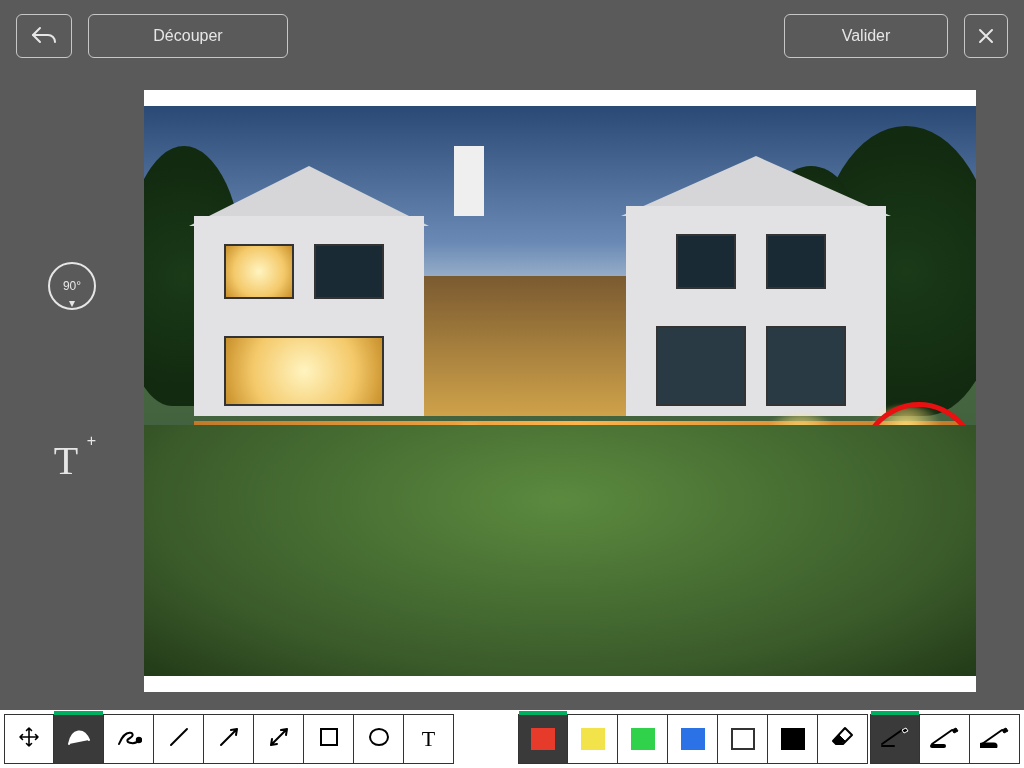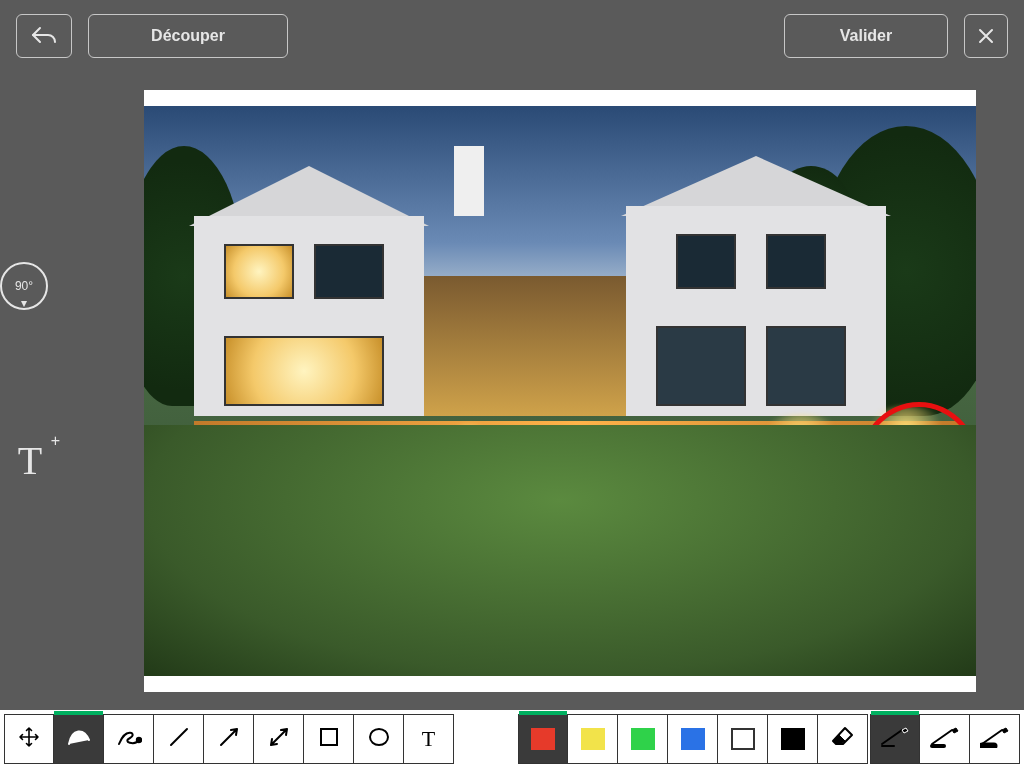--- a/index.html
+++ b/index.html
@@ -1,29 +1,29 @@
 <!DOCTYPE html>
 <html><head>
 <meta charset="utf-8">
 <style>
 * { box-sizing: border-box; margin: 0; padding: 0; }
 body { width: 1024px; height: 768px; overflow: hidden; font-family: -apple-system, Helvetica, Arial, sans-serif; background: #5a5a5a; position: relative; }
 
 
 .topbar { position: absolute; left: 0; right: 0; top: 0; height: 72px; display: flex; align-items: center; padding: 0 16px; }
-.top-btn { height: 44px; border: 1px solid #c7c7c7; border-radius: 6px; background: transparent; color: #e6e6e6; font-size: 16px; display: flex; align-items: center; justify-content: center; cursor: pointer; font-weight: bold; }
+.top-btn { height: 44px; border: 1px solid #c7c7c7; border-radius: 6px; background: transparent; color: #e6e6e6; font-size: 16px; display: flex; align-items: center; justify-content: center; cursor: pointer; }
 .back-btn   { width: 56px; }
 .crop-btn   { width: 200px; margin-left: 16px; }
 .spacer     { flex: 1; }
 .valid-btn  { width: 164px; margin-right: 16px; }
 .close-btn  { width: 44px; }
 .back-btn svg, .close-btn svg { stroke: #e6e6e6; }
 
 
-.left-tools { position: absolute; left: 0; top: 72px; bottom: 58px; width: 96px; display: flex; flex-direction: column; align-items: flex-start; }
+.left-tools { position: absolute; left: 0; top: 72px; bottom: 58px; width: 96px; display: flex; flex-direction: column; align-items: flex-end; }
 .rotate-btn { margin-top: 190px; width: 48px; height: 48px; border: 2px solid #e6e6e6; border-radius: 50%; color: #e6e6e6; font-size: 12px; display: flex; align-items: center; justify-content: center; position: relative; cursor: pointer; background: transparent; }
 .rotate-btn .arrowtip { position: absolute; bottom: -2px; left: 50%; transform: translateX(-50%); font-size: 12px; }
 .addtext-btn { margin-top: 120px; color: #e6e6e6; font-family: Georgia, serif; font-size: 40px; position: relative; background: transparent; border: none; width: 60px; height: 60px; cursor: pointer; }
 .addtext-btn .plus { position: absolute; top: 2px; right: 0; font-size: 16px; font-family: Arial, sans-serif; }
 
 
 .canvas-wrap { position: absolute; left: 96px; right: 0; top: 72px; bottom: 58px; display: flex; align-items: center; justify-content: center; }
 .canvas { width: 832px; height: 602px; background: #fff; display: flex; align-items: center; justify-content: center; position: relative; overflow: hidden; }
 .photo { width: 832px; height: 570px; position: relative; background: linear-gradient(to bottom, #2a4a75 0%, #4a6a95 12%, #6a8ab5 24%, #a5b9cf 32%, #d0d8e2 40%, #4a6a45 40%, #2e4a2a 100%); }
 

